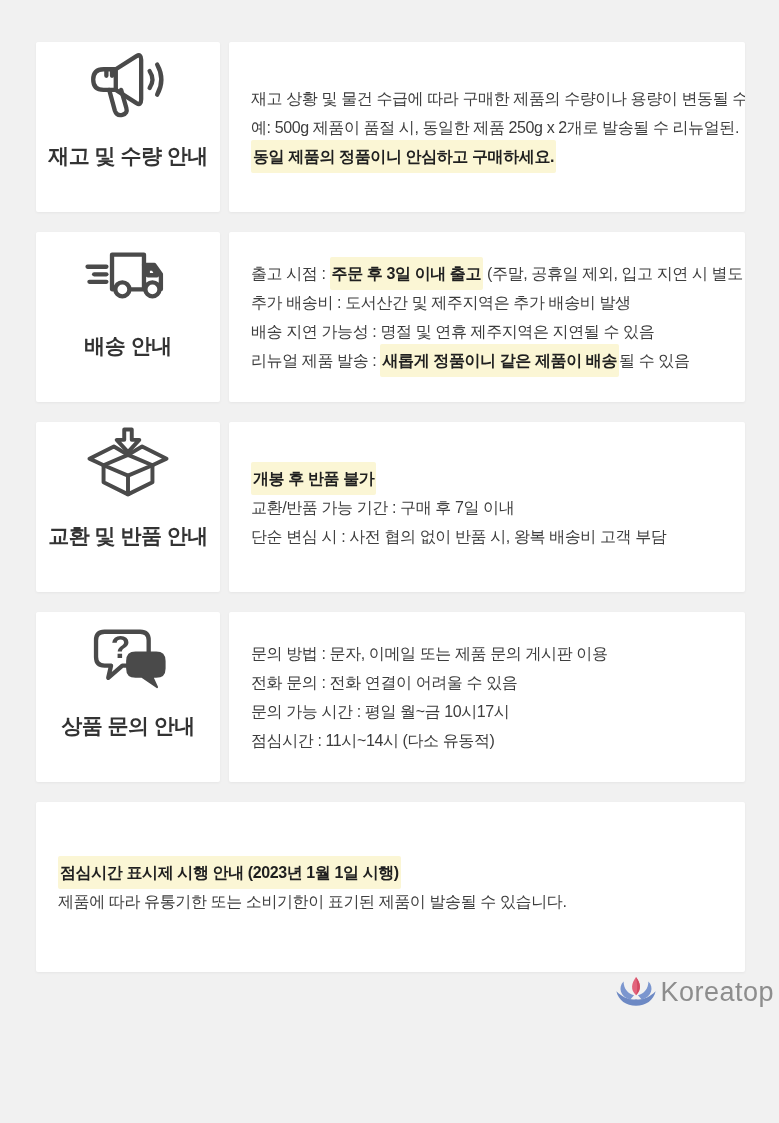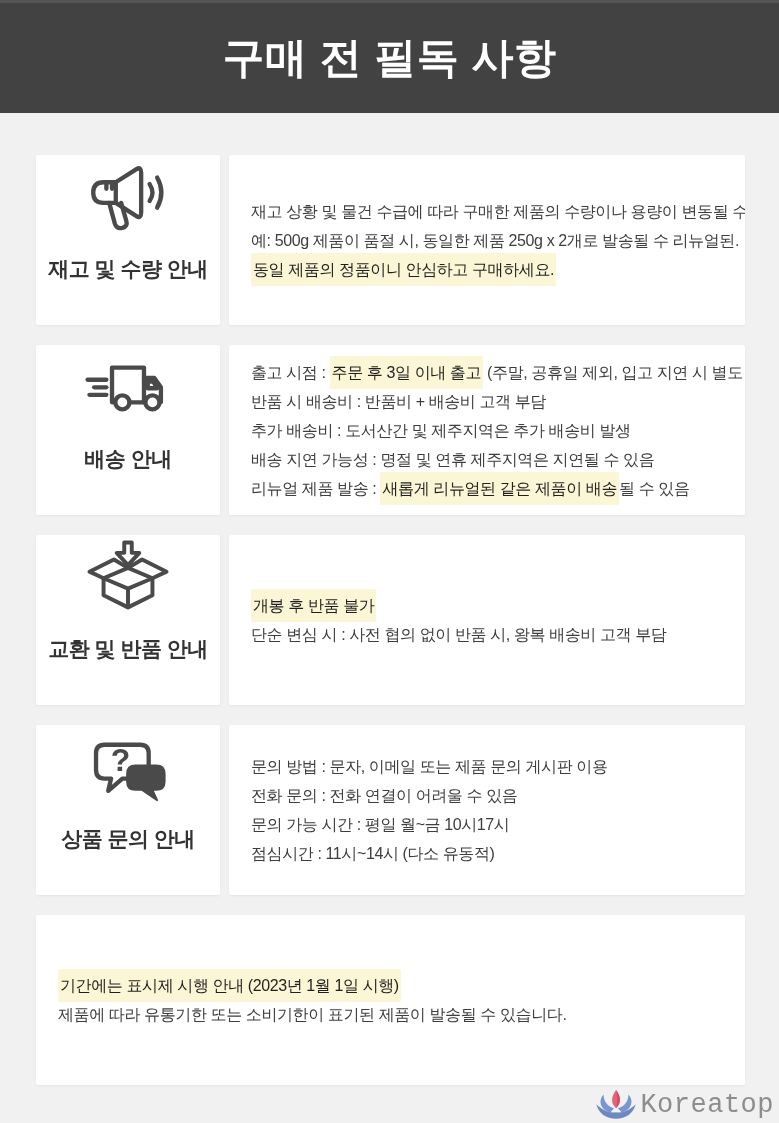--- a/index.html
+++ b/index.html
@@ -33,42 +33,39 @@
     flex:1; background:var(--card-bg,#fff);
     display:flex; flex-direction:column; justify-content:center;
     padding:10px 14px 10px 22px; border-radius:2px;
     box-shadow:0 1px 3px rgba(0,0,0,.05); overflow:hidden;
   }
   .line {
     font-size:16px; line-height:29px; color:var(--text,#3d3d3d);
     letter-spacing:-0.4px; white-space:nowrap;
   }
   .seg-bold {
-    font-weight:normal; color:var(--bold-text,#1f1f1f);
+    font-weight:bold; color:var(--bold-text,#1f1f1f);
     background:var(--highlight,#fbf6d5);
     padding:8px 2px; border-radius:2px;
   }
   .footer {
     display:flex; justify-content:flex-end; align-items:center;
-    gap:3px; padding:3px 5px 0 0;font-family:Liberation Mono, monospace;
+    gap:3px; padding:3px 5px 0 0;
   }
   .lotus { width:42px; height:34px; display:block; }
   .lotus svg { width:100%; height:100%; display:block; }
   .brand {
     font-size:27px; color:var(--brand-text,#8d8d8d);
     letter-spacing:0.5px; font-weight:400;
   }
 </style>
 </head>
 <body>
 
 <div class="page">
-  <header class="header">
-    <h1>구매 전 필독 사항</h1>
-  </header>
 
   <main class="sections">
       <section class="row">
         <div class="icon-card">
           <div class="icon">
             <svg viewBox="0 0 100 100" fill="none" stroke="currentColor" stroke-width="4.6" stroke-linecap="round" stroke-linejoin="round">
       <path d="M37 29 H24 Q13 29 13 40 Q13 51 24 51 H37"></path>
       <path d="M27 29 v7 M33 29 v7"></path>
       <path d="M37 29 L59 15 Q64 12 64 19 V61 Q64 68 59 65 L37 51 Z"></path>
       <path d="M30 51 L36 73 Q38 79 44 77.5 Q50 76 48.2 70 L42.7 51"></path>
@@ -95,42 +92,42 @@
       <path d="M67 35 H78 L85 45 V61 H67"></path>
       <path d="M71 39 H77 L81 46 H71 Z"></path>
       <circle cx="44" cy="61" r="7.5" fill="#ffffff"></circle>
       <circle cx="76" cy="61" r="7.5" fill="#ffffff"></circle>
     </svg>
           </div>
           <h2 class="icon-title">배송 안내</h2>
         </div>
         <div class="text-card">
           <p class="line"><span class="seg">출고 시점 : </span><span class="seg seg-bold">주문 후 3일 이내 출고</span><span class="seg"> (주말, 공휴일 제외, 입고 지연 시 별도 안내)</span></p>
-          <p class="line"><span class="seg">반품 시 배송비 : 반품비 + 배송비 고객 부담</span></p>
           <p class="line"><span class="seg">추가 배송비 : 도서산간 및 제주지역은 추가 배송비 발생</span></p>
           <p class="line"><span class="seg">배송 지연 가능성 : 명절 및 연휴 제주지역은 지연될 수 있음</span></p>
-          <p class="line"><span class="seg">리뉴얼 제품 발송 : </span><span class="seg seg-bold">새롭게 리뉴얼된 같은 제품이 배송</span><span class="seg">될 수 있음</span></p>
+          <p class="line"><span class="seg">리뉴얼 제품 발송 : </span><span class="seg seg-bold">새롭게 정품이니 같은 제품이 배송</span><span class="seg">될 수 있음</span></p>
         </div>
       </section>
       <section class="row">
         <div class="icon-card">
           <div class="icon">
             <svg viewBox="0 0 100 100" fill="none" stroke="currentColor" stroke-width="4.2" stroke-linecap="round" stroke-linejoin="round">
       <path d="M46 8 H54 V19 H62 L50 32 L38 19 H46 Z"></path>
       <path d="M50 35 L76 46 L50 57 L24 46 Z"></path>
       <path d="M24 46 L9 39 L35 26 L50 35"></path>
       <path d="M76 46 L91 39 L65 26 L50 35"></path>
       <path d="M24 46 V64 L50 77 L76 64 V46"></path>
       <path d="M50 57 V77"></path>
     </svg>
           </div>
           <h2 class="icon-title">교환 및 반품 안내</h2>
         </div>
         <div class="text-card">
           <p class="line"><span class="seg seg-bold">개봉 후 반품 불가</span></p>
+          <p class="line"><span class="seg">교환/반품 가능 기간 : 구매 후 7일 이내</span></p>
           <p class="line"><span class="seg">단순 변심 시 : 사전 협의 없이 반품 시, 왕복 배송비 고객 부담</span></p>
         </div>
       </section>
       <section class="row">
         <div class="icon-card">
           <div class="icon">
             <svg viewBox="0 0 100 100">
       <path d="M25 21 H63 Q72 21 72 30 V48 Q72 57 63 57 H44 L29 70 L32 57 H25 Q16 57 16 48 V30 Q16 21 25 21 Z" fill="none" stroke="currentColor" stroke-width="4.6" stroke-linecap="round" stroke-linejoin="round"></path>
       <text x="42" y="49" text-anchor="middle" font-size="34" font-weight="bold" fill="currentColor">?</text>
       <path d="M58 43 H80 Q89 43 89 52 V60 Q89 69 80 69 H76 L81 80 L65 69 H58 Q49 69 49 60 V52 Q49 43 58 43 Z" fill="currentColor" stroke="currentColor" stroke-width="2" stroke-linejoin="round"></path>
@@ -140,21 +137,21 @@
         </div>
         <div class="text-card">
           <p class="line"><span class="seg">문의 방법 : 문자, 이메일 또는 제품 문의 게시판 이용</span></p>
           <p class="line"><span class="seg">전화 문의 : 전화 연결이 어려울 수 있음</span></p>
           <p class="line"><span class="seg">문의 가능 시간 : 평일 월~금 10시17시</span></p>
           <p class="line"><span class="seg">점심시간 : 11시~14시 (다소 유동적)</span></p>
         </div>
       </section>
       <section class="row">
         <div class="text-card">
-          <p class="line"><span class="seg seg-bold">기간에는 표시제 시행 안내 (2023년 1월 1일 시행)</span></p>
+          <p class="line"><span class="seg seg-bold">점심시간 표시제 시행 안내 (2023년 1월 1일 시행)</span></p>
           <p class="line"><span class="seg">제품에 따라 유통기한 또는 소비기한이 표기된 제품이 발송될 수 있습니다.</span></p>
         </div>
       </section>
     </main>
 
   <footer class="footer">
     <span class="lotus">
       <svg viewBox="0 0 64 52">
         <path d="M2 25 C5 39 17 47 32 47 C47 47 59 39 62 25 C52 35 40 39 32 37 C24 39 12 35 2 25 Z" fill="#6d89c4"></path>
         <path d="M29 31 C20 29 13 21 13 10 C4 19 8 33 23 38 Z" fill="#7b96cf"></path>

